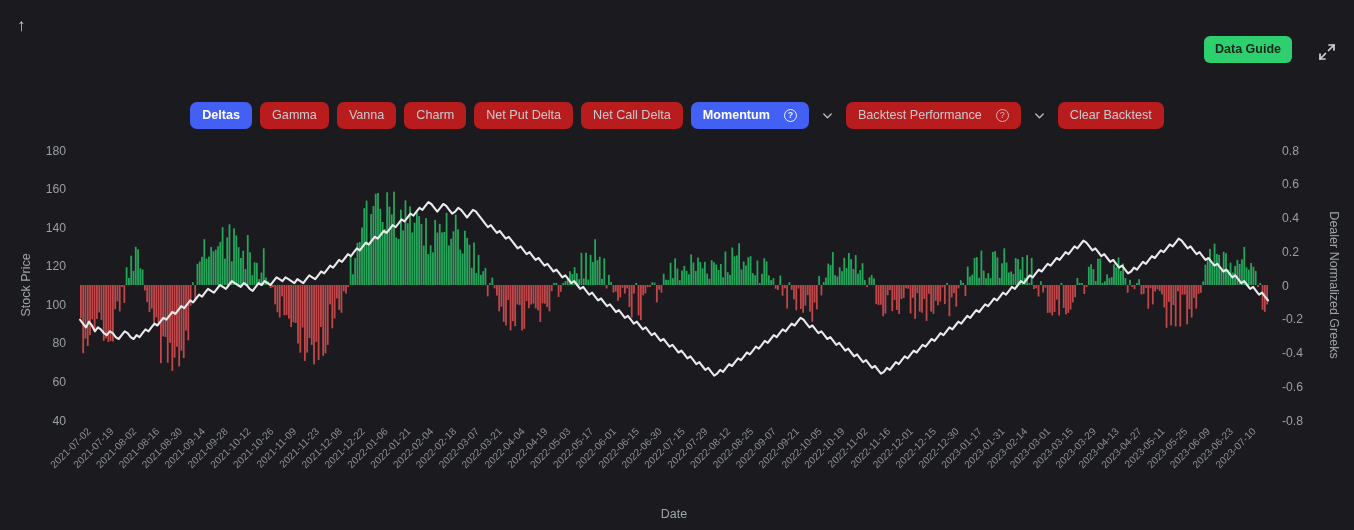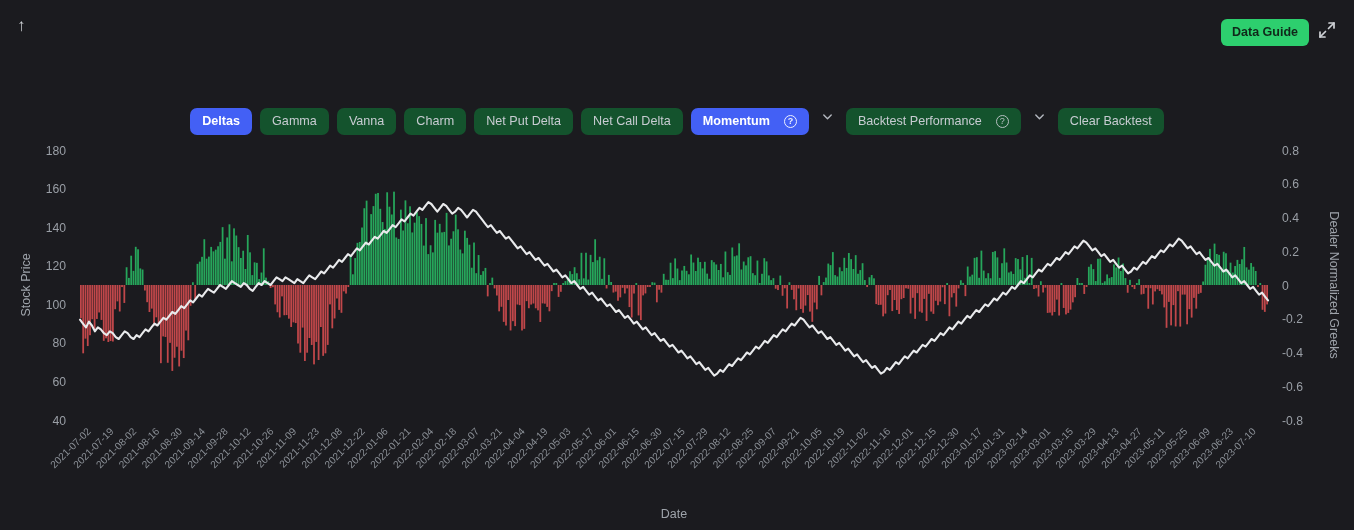--- a/index.html
+++ b/index.html
@@ -28,45 +28,45 @@
   #page-title {
     color: #f2f4f6; font-size: 22.5px; font-weight: bold;
     letter-spacing: 0.6px;
   }
   #subtitle {
     position: absolute; left: 18px; top: 54px;
     color: #b9bdc4; font-size: 13.3px; letter-spacing: .05px;
   }
 
   #header-actions {
-    position: absolute; right: 16px; top: 19px;
-    display: flex; align-items: flex-start; gap: 2px;
+    position: absolute; right: 16px; top: 36px;
+    display: flex; align-items: flex-end; gap: 19px;
   }
   .guide-btn {
     background: #2dcf6e; color: #10281a;
     font-size: 12.5px; font-weight: bold;
     border: none; border-radius: 6px;
     padding: 6px 11px 7px; cursor: pointer;
     font-family: "Liberation Sans", sans-serif;
   }
   #expand-icon {
     width: 22px; height: 22px; margin-left: 5px;
     cursor: pointer; display: block;
   }
 
   
   #toolbar {
-    position: absolute; left: 0; top: 108px; width: 100%;
-    display: flex; justify-content: center; align-items: flex-start; gap: 8px;
+    position: absolute; left: 0; top: 102px; width: 100%;
+    display: flex; justify-content: center; align-items: center; gap: 8px;
   }
   .pill {
     font-size: 12.6px; border-radius: 7px; padding: 6px 12px 7px;
     border: none; cursor: pointer; white-space: nowrap;
     font-family: "Liberation Sans", sans-serif;
-    background: #14532d; color: #c8ccd2;
+    background: #b91c1c; color: #c8ccd2;
   }
   .pill.active { background: #4360f5; color: #ffffff; font-weight: bold; }
   .pill.with-help { display: inline-flex; align-items: center; gap: 14px; }
   .help-circle {
     width: 13px; height: 13px; border-radius: 50%;
     border: 1.2px solid currentColor; font-size: 9px;
     display: inline-flex; align-items: center; justify-content: center;
     line-height: 1; opacity: .9;
   }
   .chev {

